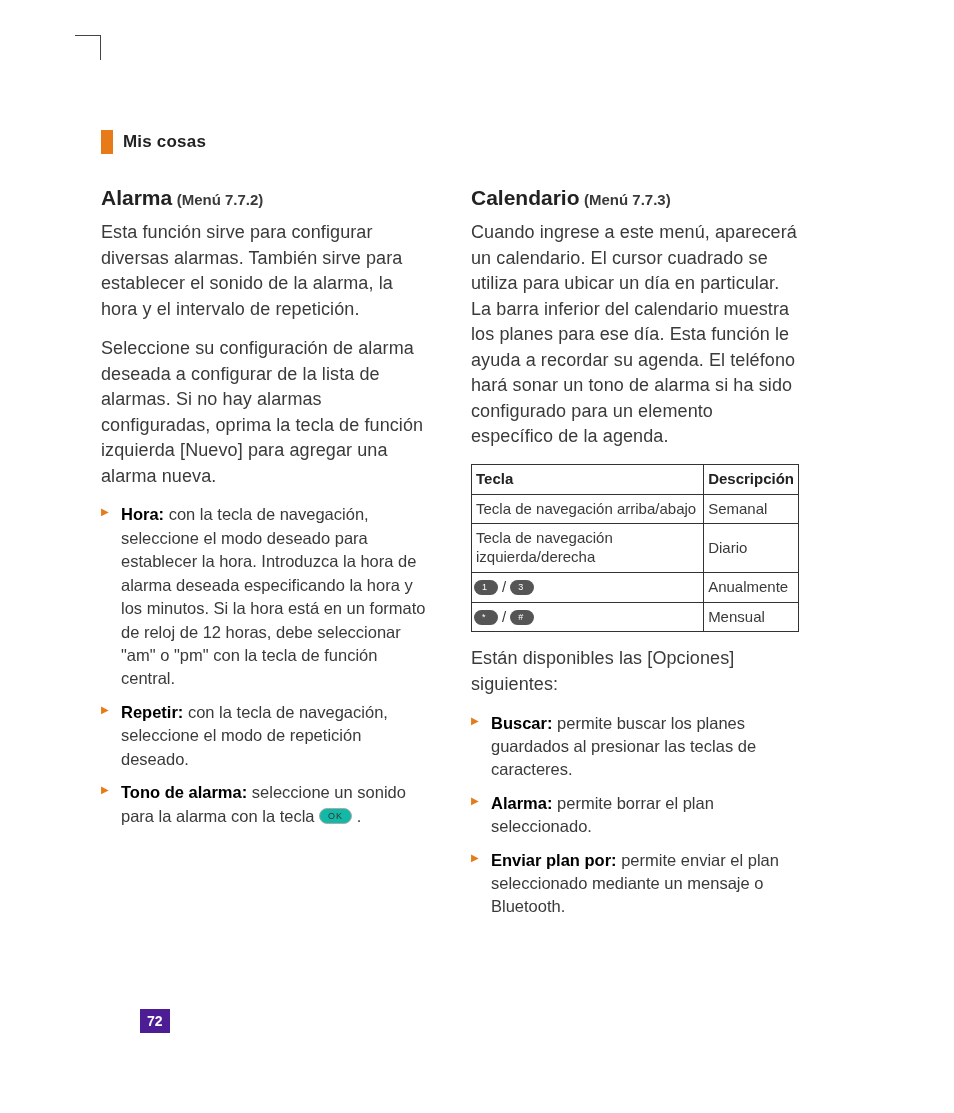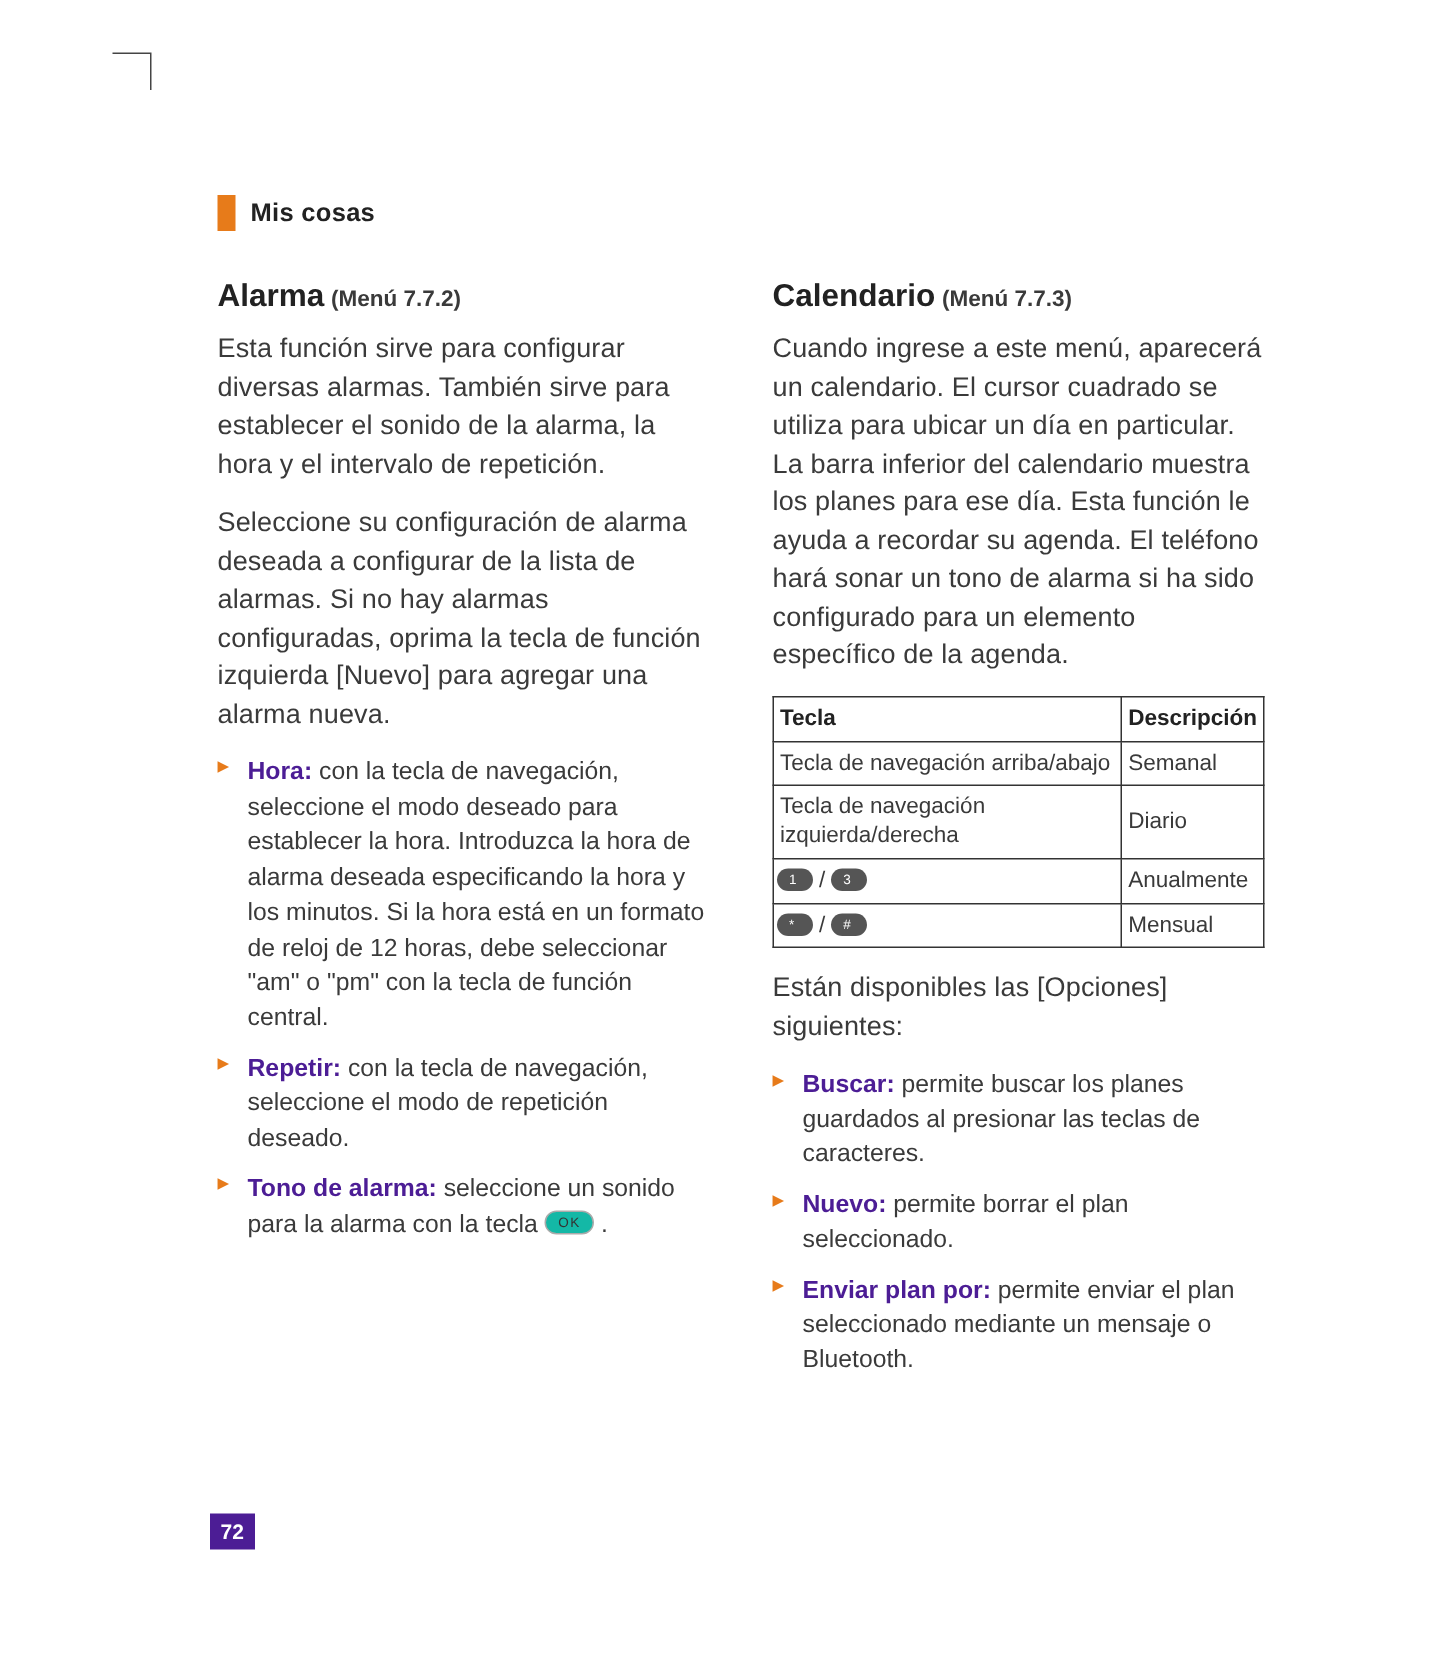--- a/index.html
+++ b/index.html
@@ -1,21 +1,21 @@
 <!DOCTYPE html>
 <html><head>
 <meta charset="utf-8">
 <style>
   * { box-sizing: border-box; margin: 0; padding: 0; }
   html, body { width: 954px; height: 1113px; background: #fff; font-family: "Helvetica Neue", Arial, sans-serif; color: #3a3a3a; }
   .page {
     position: relative;
     width: 954px;
     height: 1113px;
-    padding: 35px 85px 60px 100px;
+    padding: 35px 85px 60px 56px;
   }
   .crop-lines {
     position: absolute;
     top: 35px; left: 100px;
     width: 1px; height: 25px;
     border-left: 1px solid #444;
   }
   .crop-lines-h {
     position: absolute;
     top: 35px; left: 75px;
@@ -78,21 +78,21 @@
     font-stretch: condensed;
   }
   ul.bullets > li::before {
     content: "▶";
     position: absolute;
     left: 0;
     top: 2px;
     color: #e77b1a;
     font-size: 10px;
   }
-  .b { font-weight: 700; color: #4c1d95; }
+  .b { font-weight: 700; color: #000000; }
   table {
     border-collapse: collapse;
     width: 100%;
     margin: 6px 0 14px 0;
   }
   th, td {
     border: 1px solid #333;
     text-align: left;
     font-size: 15px;
     font-stretch: condensed;
@@ -211,21 +211,21 @@
       </tbody>
         </table>
 
       <p>Están disponibles las [Opciones] siguientes:</p>
 
       <ul class="bullets">
         <li>
           <span class="b">Buscar:</span><span> permite buscar los planes guardados al presionar las teclas de caracteres.</span>
         </li>
         <li>
-          <span class="b">Nuevo:</span><span> permite borrar el plan seleccionado.</span>
+          <span class="b">Alarma:</span><span> permite borrar el plan seleccionado.</span>
         </li>
         <li>
           <span class="b">Enviar plan por:</span><span> permite enviar el plan seleccionado mediante un mensaje o Bluetooth.</span>
         </li>
       </ul>
     </div>
 
   </div>
 
   <div class="page-num">72</div>

